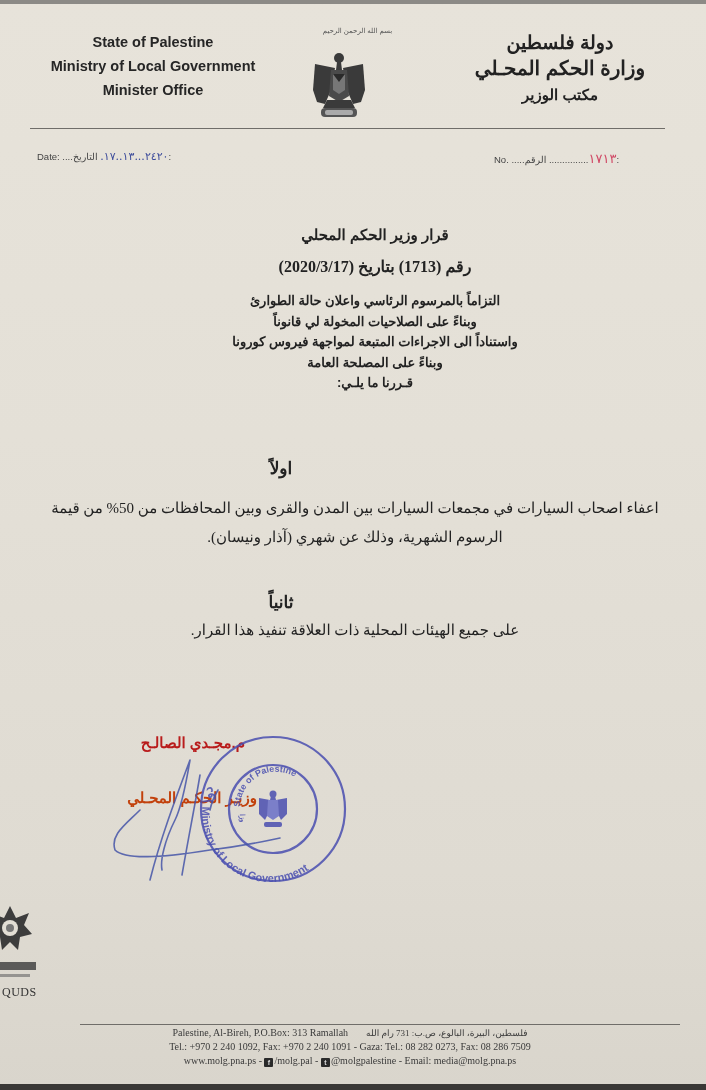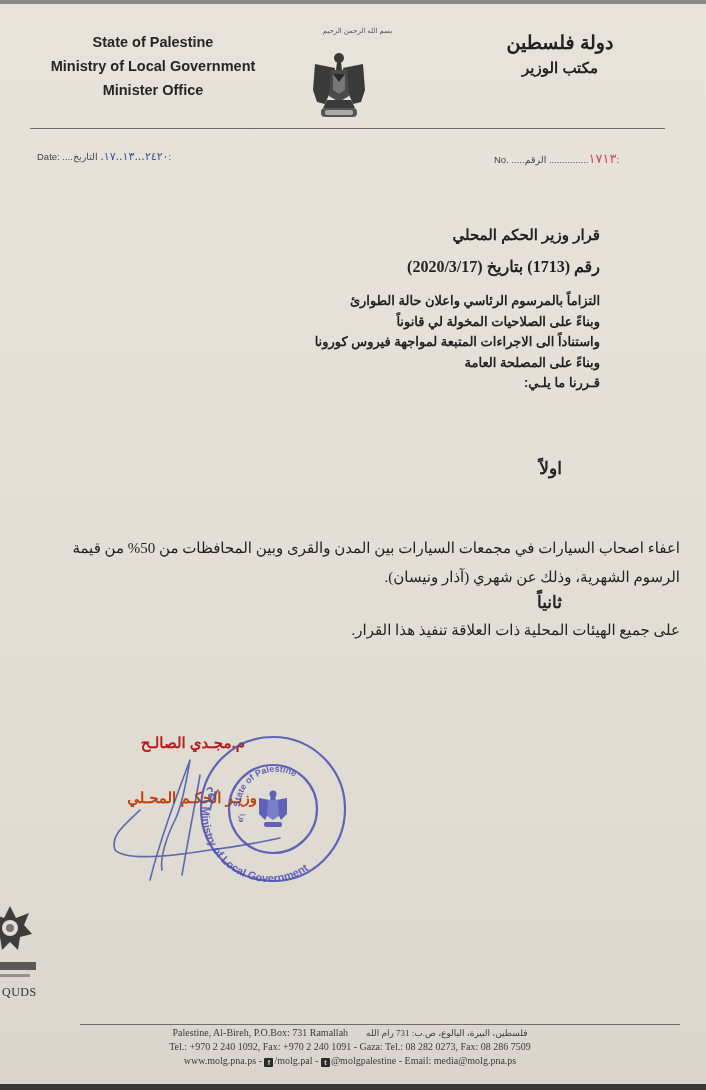--- a/index.html
+++ b/index.html
@@ -21,27 +21,27 @@
   .basmala { position:absolute; left:300px; top:27px; width:115px; text-align:center; font-size:7px; color:#555; direction:rtl; }
   .emblem { position:absolute; left:311px; top:50px; width:56px; height:72px; }
 
   .rule-top { position:absolute; left:30px; top:128px; width:635px; height:1px; background:#6f6d69; }
 
   .date-row { position:absolute; left:37px; top:150px; font-size:9.5px; color:#444; white-space:nowrap; }
   .date-row .hand { color:#3b4a9a; font-family:"DejaVu Serif", serif; font-size:11px; letter-spacing:0.5px; }
   .no-row { position:absolute; left:494px; top:151px; font-size:9.5px; color:#444; white-space:nowrap; }
   .no-row .hand { color:#d04a66; font-size:13px; letter-spacing:1px; }
 
-  .ar { direction:rtl; font-weight:bold; color:#222; }
+  .ar { direction:rtl; text-align:center; font-weight:bold; color:#222; }
   .title1 { position:absolute; left:150px; top:226px; width:450px; font-size:15px; }
   .title2 { position:absolute; left:150px; top:246px; width:450px; font-size:16px; font-family:"Liberation Serif", serif;margin-top:11px; }
   .preamble { position:absolute; left:150px; top:291px; width:450px; font-size:13px; line-height:20.5px; }
   .sec-head { position:absolute; left:0; width:562px; font-size:17px; }
   .sec1-head { top:458px; }
-  .sec1-body { position:absolute; left:30px; top:494px; width:650px; font-size:15px; line-height:29px; font-weight:normal; font-family:"Liberation Serif", serif;margin-top:40px; }
+  .sec1-body { position:absolute; left:30px; top:494px; width:650px; font-size:15px; line-height:29px; font-weight:normal; font-family:"Liberation Serif", serif; }
   .sec2-head { top:592px; }
   .sec2-body { position:absolute; left:30px; top:621px; width:650px; font-size:15px; font-weight:normal; font-family:"Liberation Serif", serif; }
 
   .sig-name { position:absolute; left:115px; top:734px; width:130px; font-size:15px; font-weight:bold; direction:rtl; text-align:right; color:#b91c1c; }
   .sig-title { position:absolute; left:92px; top:789px; width:165px; font-size:15px; font-weight:bold; direction:rtl; text-align:right; color:#c2410c; }
   .stamp { position:absolute; left:185px; top:714px; width:170px; height:175px; }
   .signature { position:absolute; left:100px; top:750px; width:200px; height:140px; }
 
   .quds-logo { position:absolute; left:0; top:890px; width:48px; height:110px; }
   .quds-text { position:absolute; left:2px; top:985px; font-family:"Liberation Serif", serif; font-size:12px; color:#333; letter-spacing:0.5px; }
@@ -75,20 +75,21 @@
     <path d="M22 24 L34 24 L34 40 L28 44 L22 40 Z" fill="#777"></path>
     <path d="M22 24 L34 24 L28 32 Z" fill="#2a2a2a"></path>
     <path d="M16 50 L40 50 L44 58 L12 58 Z"></path>
     <rect x="10" y="58" width="36" height="9" rx="4" fill="#555"></rect>
     <rect x="14" y="60" width="28" height="5" rx="2" fill="#aaa"></rect>
   </g>
 </svg>
 
 <div class="header-ar">
   <div class="l1">دولة فلسطين</div>
+  <div class="l2">وزارة الحكم المحـلي</div>
   <div class="l3">مكتب الوزير</div>
 </div>
 
 <div class="rule-top"></div>
 
 <div class="date-row">
   <span>Date: ....</span><span class="hand">٢٤٢٠...١٣..١٧.</span>
   <span>التاريخ:</span>
 </div>
 
@@ -160,21 +161,21 @@
     </g>
     <rect x="0" y="72" width="36" height="8" fill="#444" opacity="0.85"></rect>
     <rect x="0" y="84" width="30" height="3" fill="#666" opacity="0.6"></rect>
   </g>
 </svg>
 <div class="quds-text">QUDS</div>
 
 <div class="rule-bottom"></div>
 <div class="footer">
   <div class="row1">
-    <span>Palestine, Al-Bireh, P.O.Box: 731 Ramallah</span>
+    <span>Palestine, Al-Bireh, P.O.Box: 313 Ramallah</span>
     <span class="ar-addr">فلسطين، البيرة، البالوع، ص.ب: 731 رام الله</span>
   </div>
   <div>Tel.: +970 2 240 1092, Fax: +970 2 240 1091 - Gaza: Tel.: 08 282 0273, Fax: 08 286 7509</div>
   <div>
     <span>www.molg.pna.ps - </span><span class="fb-icon">f</span><span>/molg.pal</span><span> - </span><span class="tw-icon">t</span><span>@molgpalestine</span><span> - Email: media@molg.pna.ps</span>
   </div>
 </div>
 
 <div class="bottomedge"></div>
 

